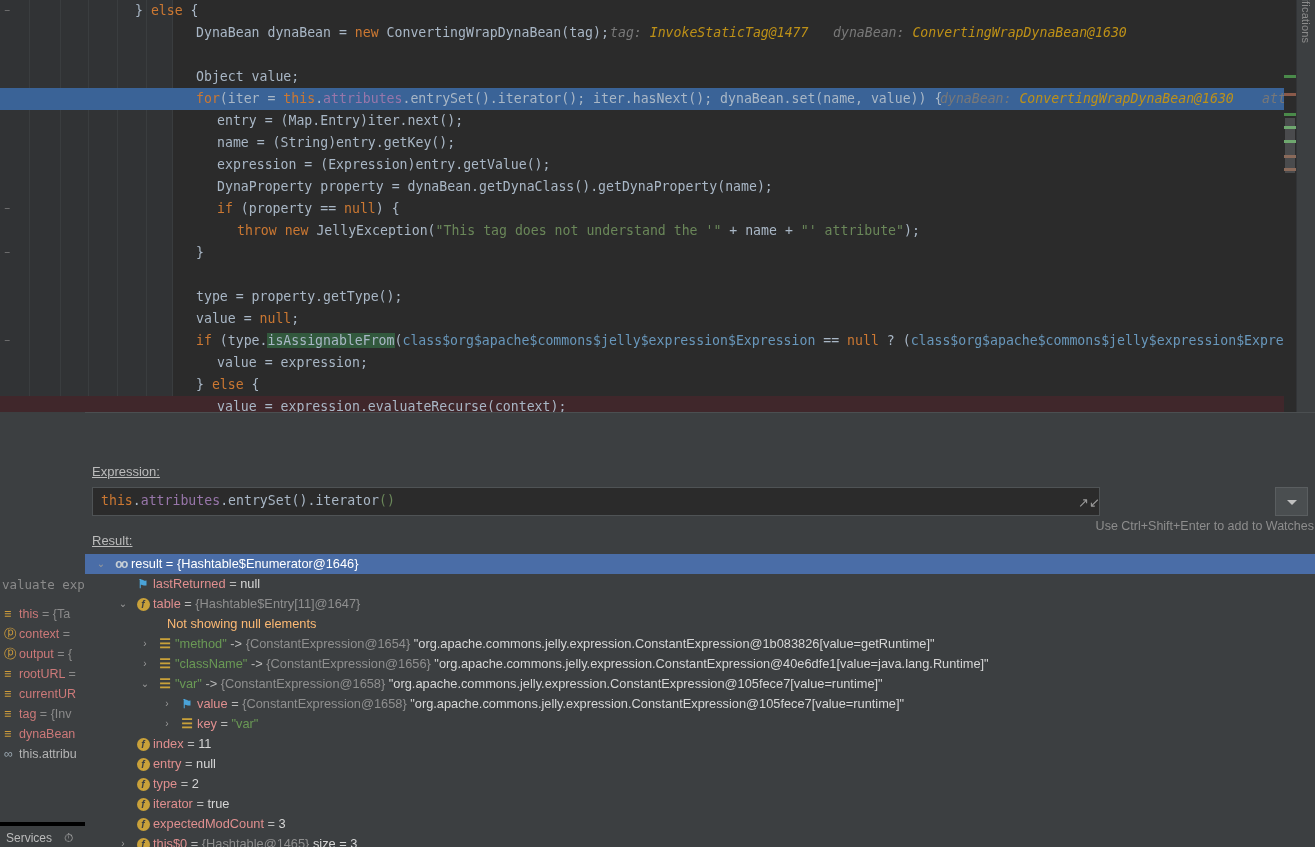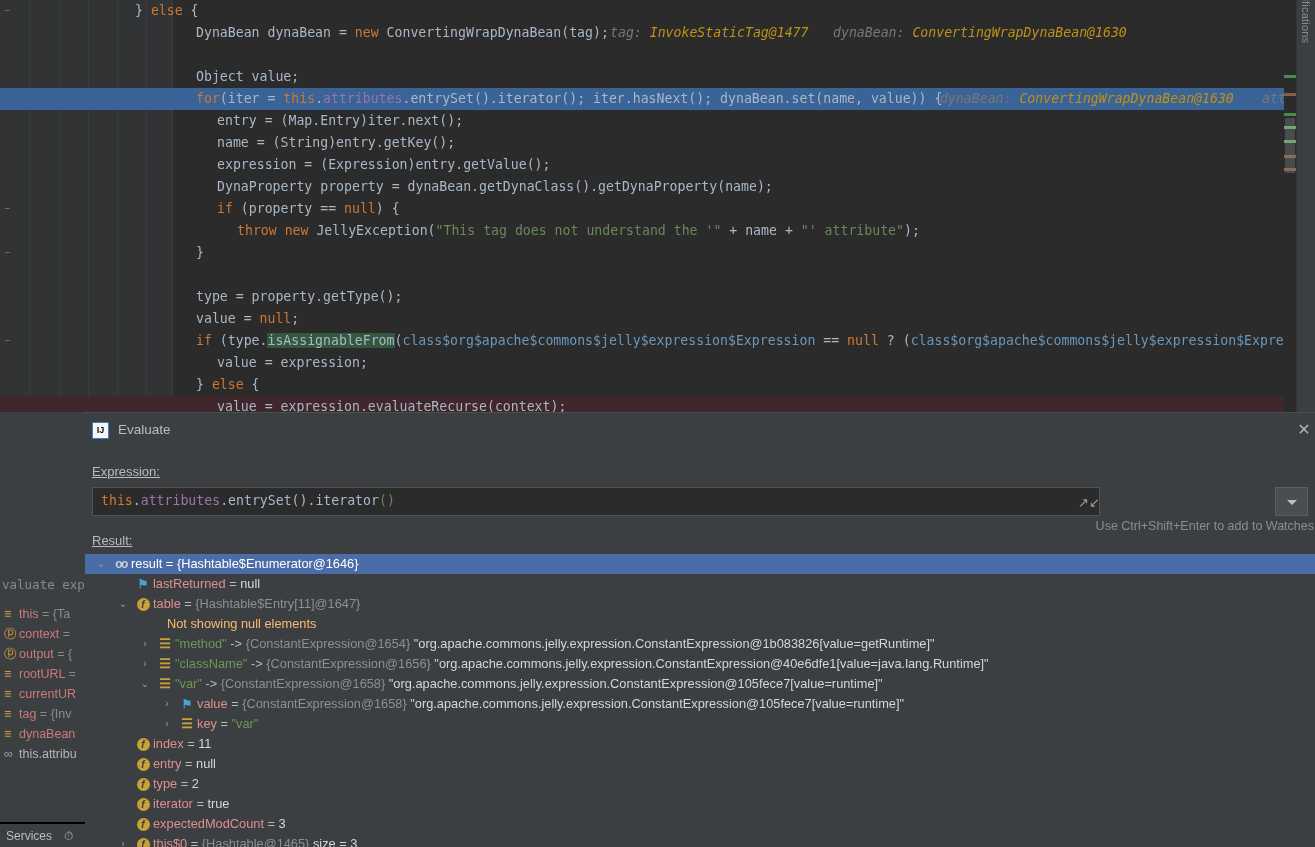--- a/index.html
+++ b/index.html
@@ -82,21 +82,21 @@
     white-space: nowrap; font-size: 12.5px; color: #cc7979;
     padding-left: 4px;
   }
   .vrow .vic { display: inline-block; width: 15px; color: #cc9b3b; }
   .vrow .vval { color: #8a8a8a; }
   .vrow.oo .vic { color: #9aa7b0; letter-spacing: -1px; }
   .vrow.oo { color: #b4b4b4; }
 
   .statusbar {
     position: absolute; left: 0; top: 822px; width: 86px; height: 25px;
-    background: #3c3f41; border-top: 2px solid #000000;
+    background: #3c3f41; border-top: 4px solid #000000;
   }
   .statusbar .lbl {
     position: absolute; left: 6px; top: 5px; font-size: 12px; color: #bbbbbb;
   }
   .statusbar .clockicon {
     position: absolute; left: 64px; top: 5px; font-size: 12px; color: #aaaaaa;
   }
 
   
   .dialog {
@@ -260,25 +260,20 @@
       </div>
   </div>
 
   <div class="statusbar">
 
     <span class="lbl">Services</span>
     <span class="clockicon">⏱</span>
   </div>
 
   <div class="dialog">
-    <div class="dlg-title">
-      <div class="dlg-icon">IJ</div>
-      <div class="dlg-titletext">Evaluate</div>
-      <div class="dlg-close">✕</div>
-    </div>
 
     <div class="lbl-expression">
       <u>Expression:</u>
     </div>
 
     <div class="expr-box">
       <div class="expr-text" id="expr-text"><span class="kw">this</span><span class="cls">.</span><span class="fld">attributes</span><span class="cls">.entrySet</span><span class="cls">()</span><span class="cls">.iterator</span><span class="str">()</span></div>
       <div class="expr-expand">↗↙</div>
     </div>
     <div class="expr-dd">

